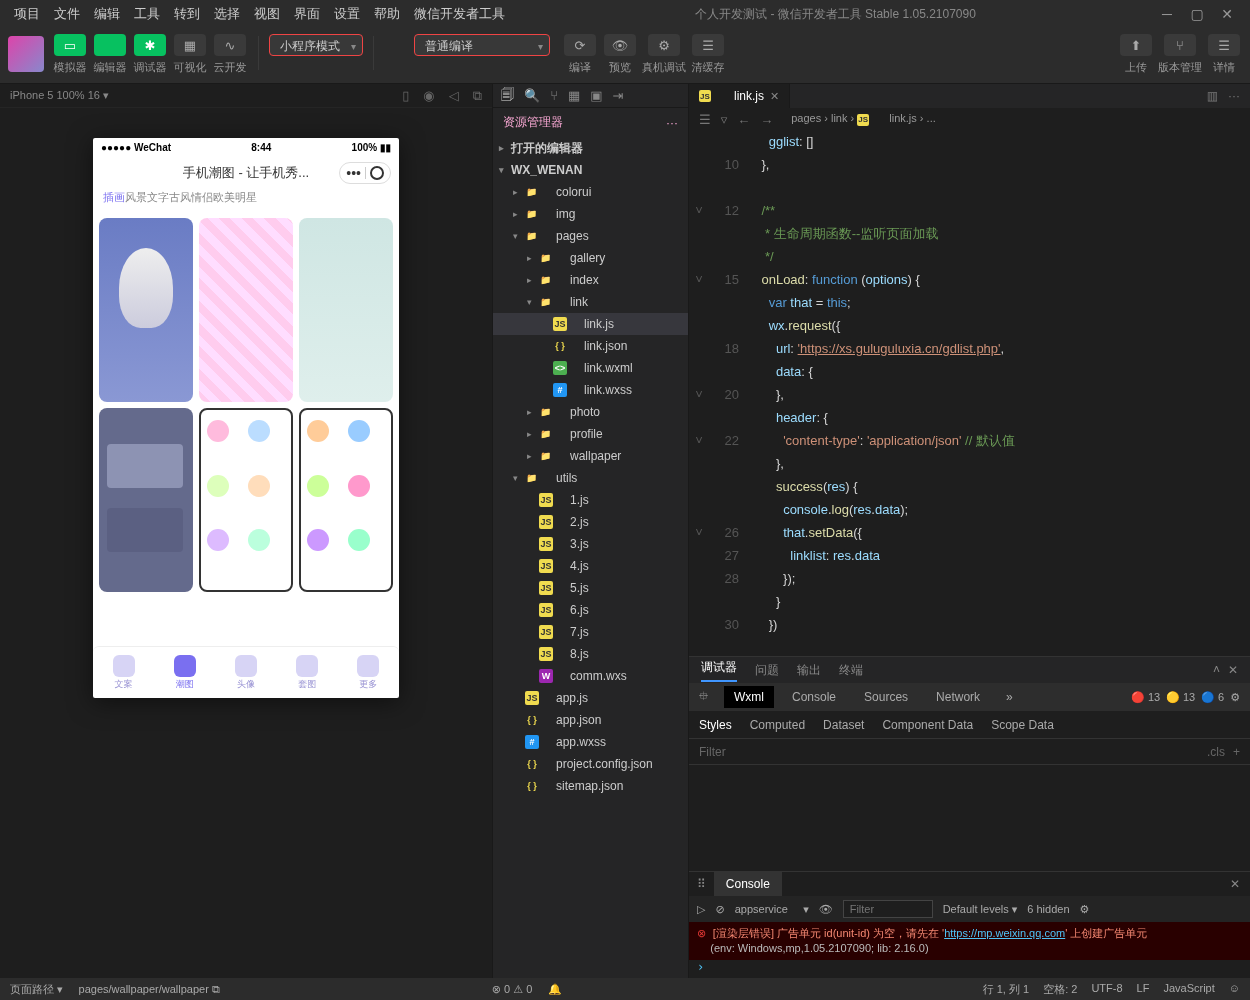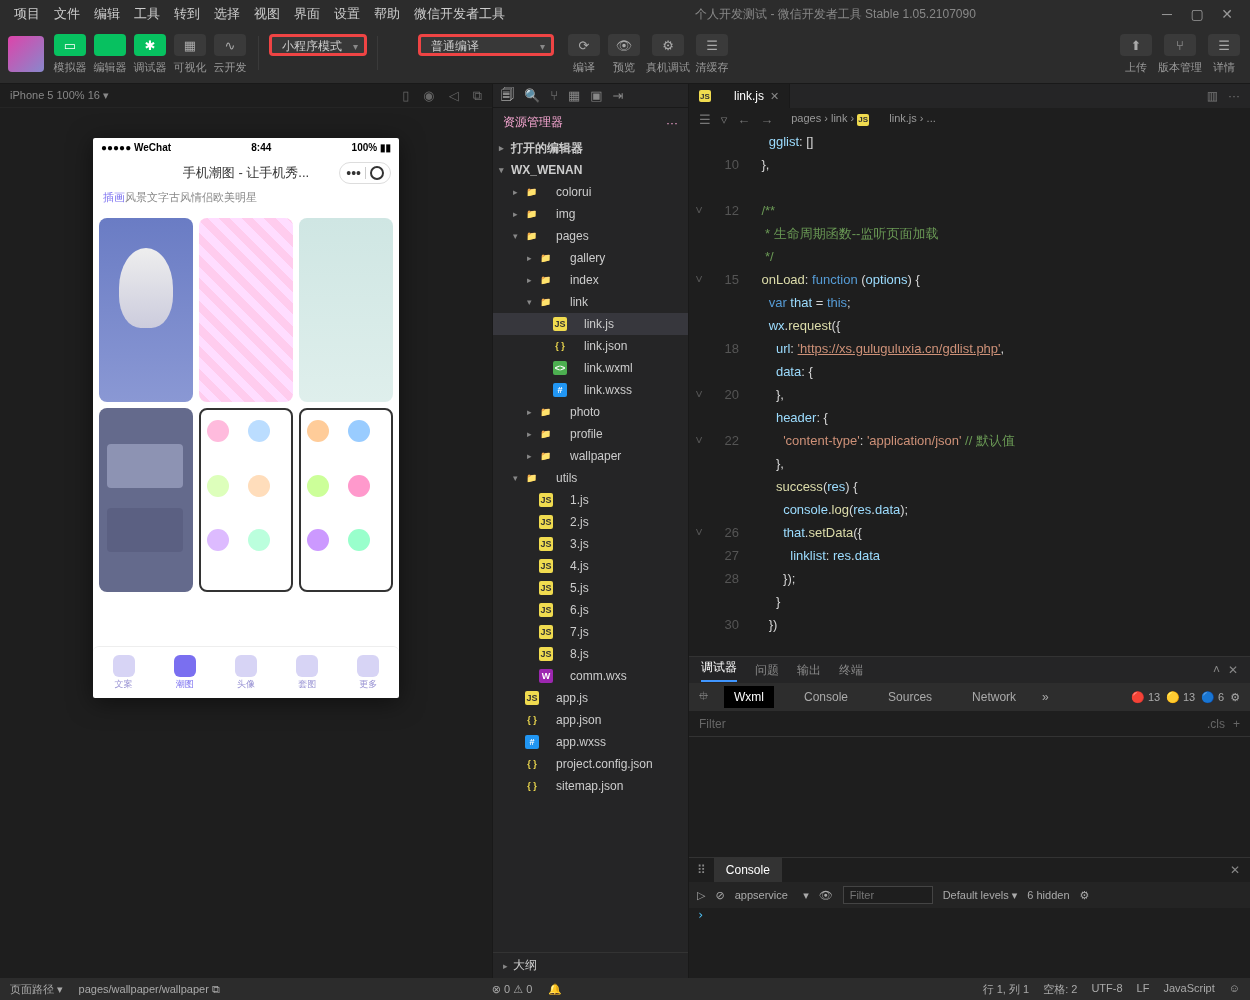--- a/index.html
+++ b/index.html
@@ -12,21 +12,21 @@
 .win-btn { width: 14px; height: 14px; color: #999; cursor: pointer; display: flex; align-items: center; justify-content: center; font-size: 14px;}
 .toolbar { height: 56px; background: #2c2c2c; border-bottom: 1px solid #191919; display: flex; align-items: flex-start; padding: 6px 8px; }
 .avatar { width: 36px; height: 36px; border-radius: 4px; background: linear-gradient(135deg,#d4a,#88c); margin-right: 8px; margin-top:2px;}
 .tool-group { display: flex; gap: 4px; }
 .tool-btn { display: flex; flex-direction: column; align-items: center; min-width: 36px;}
 .tool-btn .ico { width: 32px; height: 22px; border-radius: 4px; display: flex; align-items: center; justify-content: center; font-size: 13px; }
 .tool-btn.green .ico { background: #07c160; color:#fff;}
 .tool-btn.grey .ico { background: #3a3a3a; color:#aaa;}
 .tool-btn .lbl { font-size: 11px; color: #999; margin-top: 4px; }
 .sep { width: 1px; background: #3a3a3a; height: 34px; margin: 2px 10px; }
-.combo { background: #383838; border: 3px solid #ef4444; border-radius: 4px; padding: 6px 22px 3px 10px; color: #ccc; font-size: 12px; position: relative; height: 22px; display: flex; align-items: center;}
+.combo { background: #383838; border: 1px solid #ef4444; border-radius: 4px; padding: 6px 22px 3px 10px; color: #ccc; font-size: 12px; position: relative; height: 22px; display: flex; align-items: center;}
 .combo::after { content: "▾"; position: absolute; right: 6px; color: #888; font-size:10px;}
 .toolbar-right { margin-left: auto; display: flex; gap: 4px;}
 .main { display: flex; height: calc(1000px - 28px - 56px - 22px); }
 .sim-pane { width: 493px; background: #1e1e1e; display: flex; flex-direction: column; border-right:1px solid #191919;}
 .sim-top { height: 24px; display: flex; align-items: center; padding: 0 10px; color: #888; font-size: 11px; justify-content: space-between; border-bottom:1px solid #252525;}
 .sim-top-right { display: flex; gap: 14px;}
 .sim-top-right span { color: #666; font-size: 13px;}
 .sim-body { flex: 1; display: flex; align-items: flex-start; justify-content: center; padding-top: 30px;}
 .phone { width: 306px; height: 560px; background: #fff; box-shadow: 0 4px 24px rgba(0,0,0,.5); border-radius: 2px; overflow: hidden; position: relative;}
 .phone-status { height: 18px; display: flex; align-items: center; justify-content: space-between; padding: 0 8px; font-size: 10px; font-weight: bold; color: #000;}
@@ -323,21 +323,20 @@
         <div class="tree-row " style="padding-left:34px"><span class="chev"></span><span class="fico fi-js">JS</span>6.js</div>
         <div class="tree-row " style="padding-left:34px"><span class="chev"></span><span class="fico fi-js">JS</span>7.js</div>
         <div class="tree-row " style="padding-left:34px"><span class="chev"></span><span class="fico fi-js">JS</span>8.js</div>
         <div class="tree-row " style="padding-left:34px"><span class="chev"></span><span class="fico fi-wxs">W</span>comm.wxs</div>
         <div class="tree-row " style="padding-left:20px"><span class="chev"></span><span class="fico fi-js">JS</span>app.js</div>
         <div class="tree-row " style="padding-left:20px"><span class="chev"></span><span class="fico fi-json">{ }</span>app.json</div>
         <div class="tree-row " style="padding-left:20px"><span class="chev"></span><span class="fico fi-wxss">#</span>app.wxss</div>
         <div class="tree-row " style="padding-left:20px"><span class="chev"></span><span class="fico fi-json">{ }</span>project.config.json</div>
         <div class="tree-row " style="padding-left:20px"><span class="chev"></span><span class="fico fi-json">{ }</span>sitemap.json</div>
       </div>
-    <div class="outline-sec"><span class="chev">▸</span> <span>大纲</span></div>
   </div>
 
   <div class="editor">
     <div class="ed-tabbar">
       <div class="ed-tab">
         <span class="fico fi-js">JS</span>
           <span>link.js</span>
           <span class="close">✕</span>
       </div>
       <div class="ed-tab-right">
@@ -412,34 +411,41 @@
           <span class="">问题</span>
           <span class="">输出</span>
           <span class="">终端</span>
           <div class="panel-right">
           <span>˄</span>
           <span>✕</span>
         </div>
       </div>
       <div class="insp-bar">
         <span>⯐</span>
-        <span id="inspTabs" style="display:flex;gap:20px;align-items:center;">
+        <span id="inspTabs" style="display:flex;gap:8px;align-items:center;">
             <span class="on" style="padding:4px 10px;">Wxml</span>
             <span class="" style="padding:4px 10px;">Console</span>
             <span class="" style="padding:4px 10px;">Sources</span>
             <span class="" style="padding:4px 10px;">Network</span>
           </span>
         <span>»</span>
         <div class="insp-right">
           <span>🔴 <span>13</span></span>
           <span>🟡 <span>13</span></span>
           <span>🔵 <span>6</span></span>
           <span>⚙</span>
         </div>
       </div>
+      <div class="style-tabs" id="styleTabs">
+          <span class="on">Styles</span>
+          <span class="">Computed</span>
+          <span class="">Dataset</span>
+          <span class="">Component Data</span>
+          <span class="">Scope Data</span>
+        </div>
       <div class="filter-row">
         <span>Filter</span>
         <div class="cls-box">
             <span>.cls</span>
             <span>+</span>
           </div>
       </div>
       <div style="flex:1;"></div>
       <div class="console-sec">
         <div class="cons-tab">
@@ -449,20 +455,24 @@
         </div>
         <div class="cons-bar">
           <span>▷</span>
           <span>⊘</span>
           <span><span>appservice</span> &nbsp; &nbsp; ▾</span>
           <span>👁</span>
           <input class="cons-filter" placeholder="Filter" style="">
           <span><span>Default levels</span> ▾</span>
           <span>6 hidden</span>
           <span>⚙</span>
+        </div>
+        <div class="cons-body">
+          <span style="color:#e53935;">⊗</span> <span>[渲染层错误] 广告单元 id(unit-id) 为空，请先在 '</span><a>https://mp.weixin.qq.com</a><span>' 上创建广告单元</span><br>
+          &nbsp;&nbsp;<span style="color:#bbb">(env: Windows,mp,1.05.2107090; lib: 2.16.0)</span>
         </div>
         <div class="cons-prompt">›</div>
       </div>
     </div>
   </div>
 </div>
 
 <div class="statusbar">
   <span><span>页面路径</span> ▾</span>
   <span><span>pages/wallpaper/wallpaper</span> ⧉</span>

